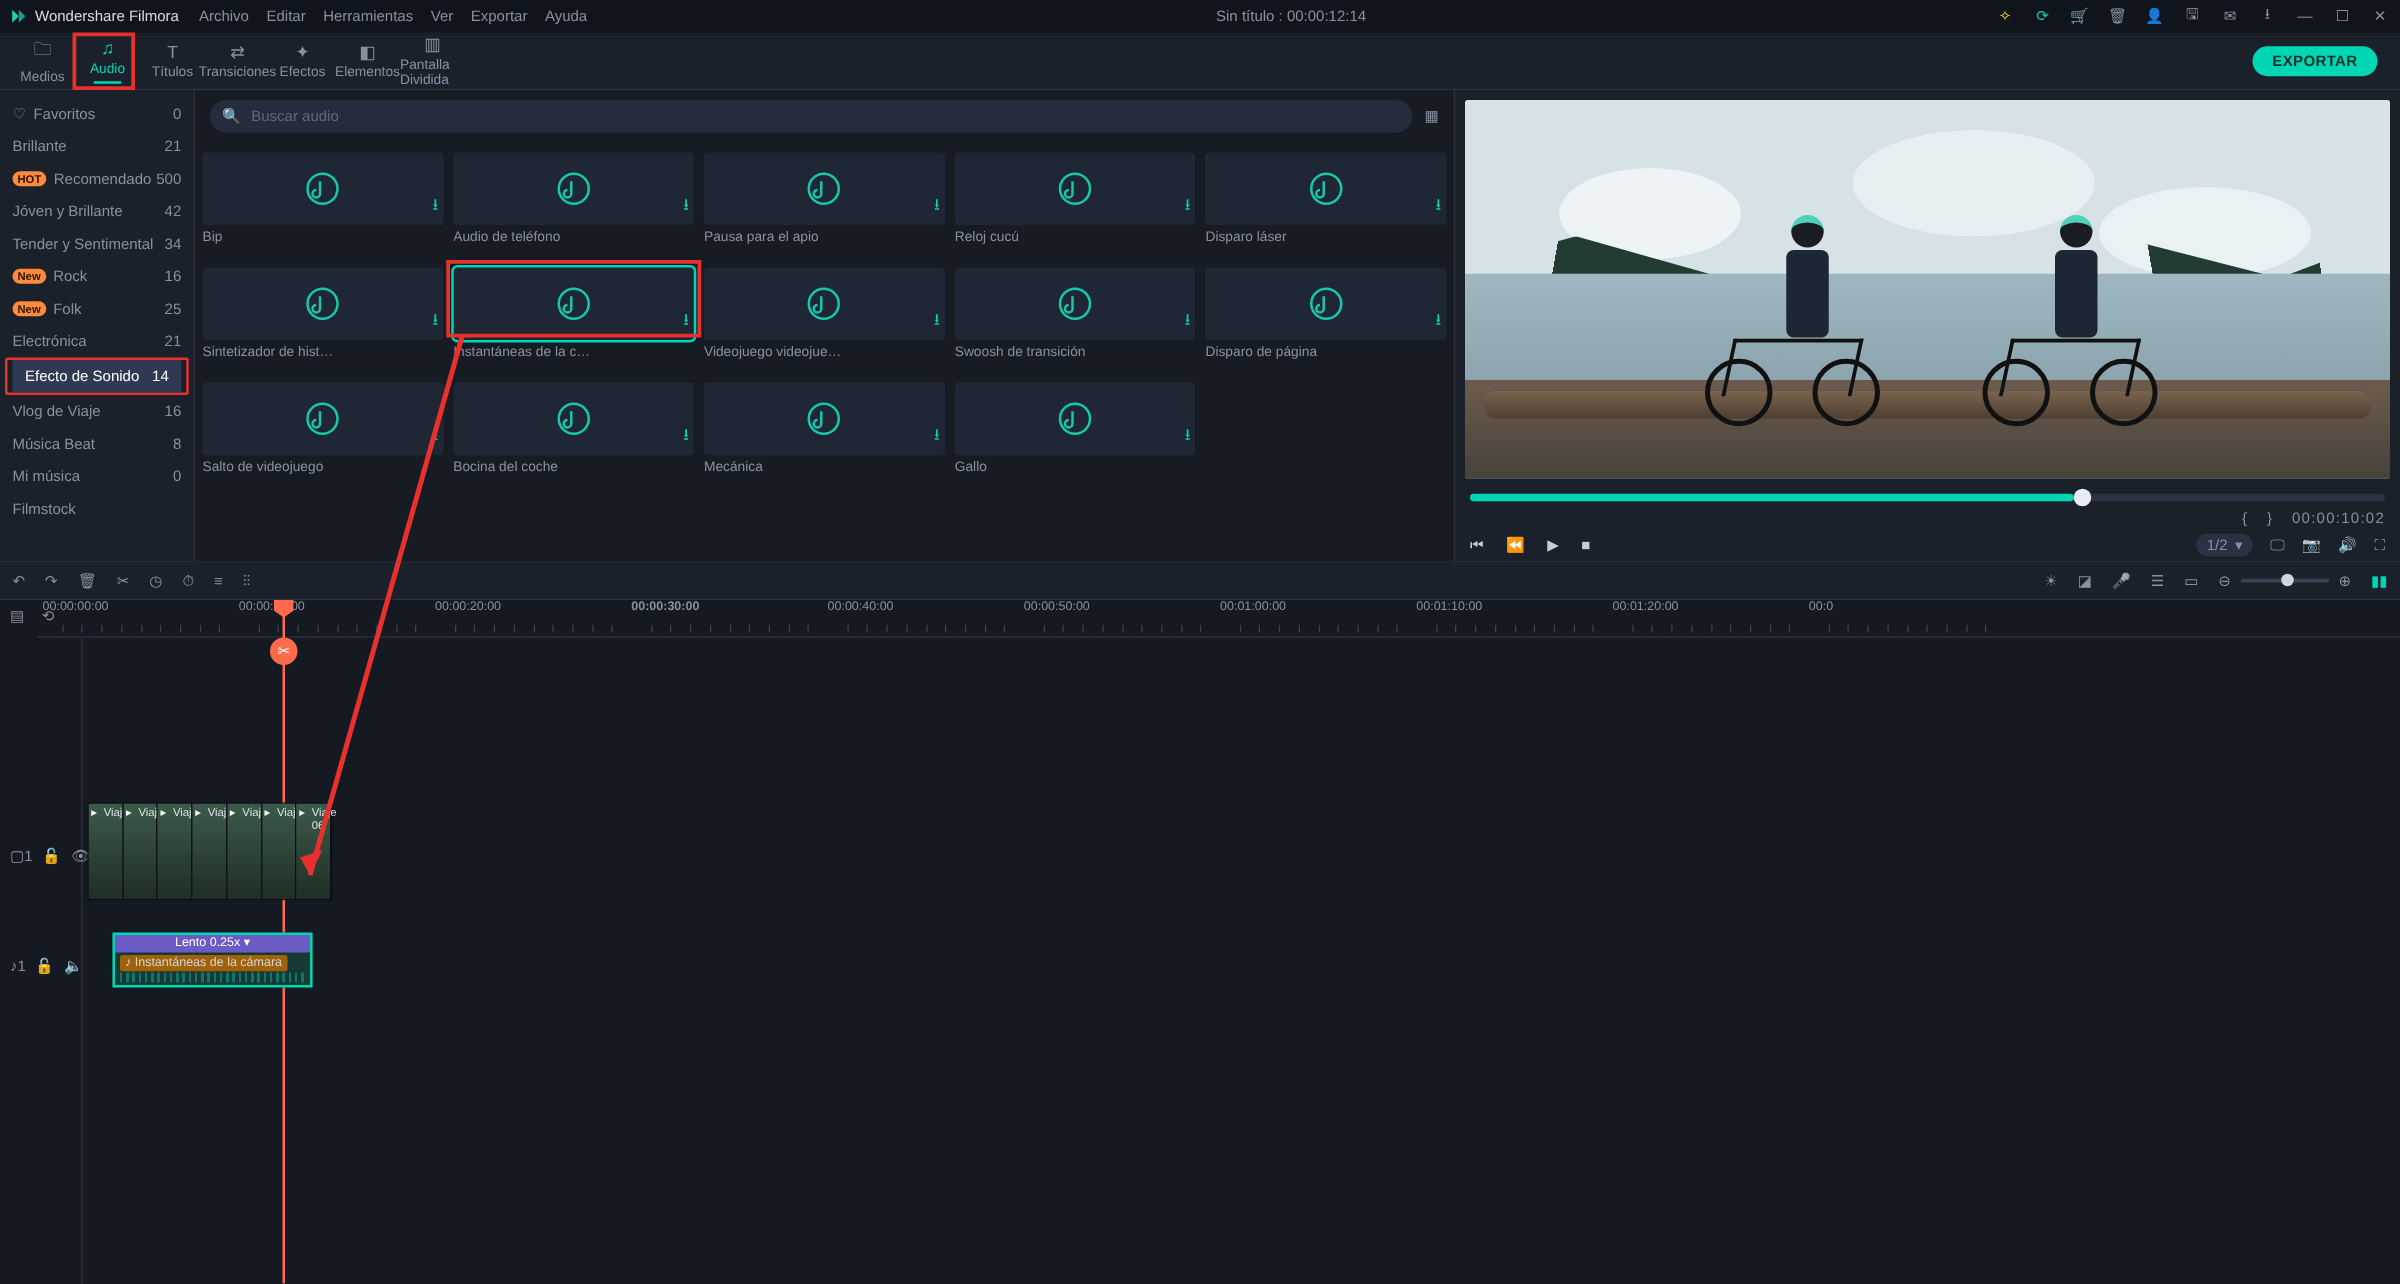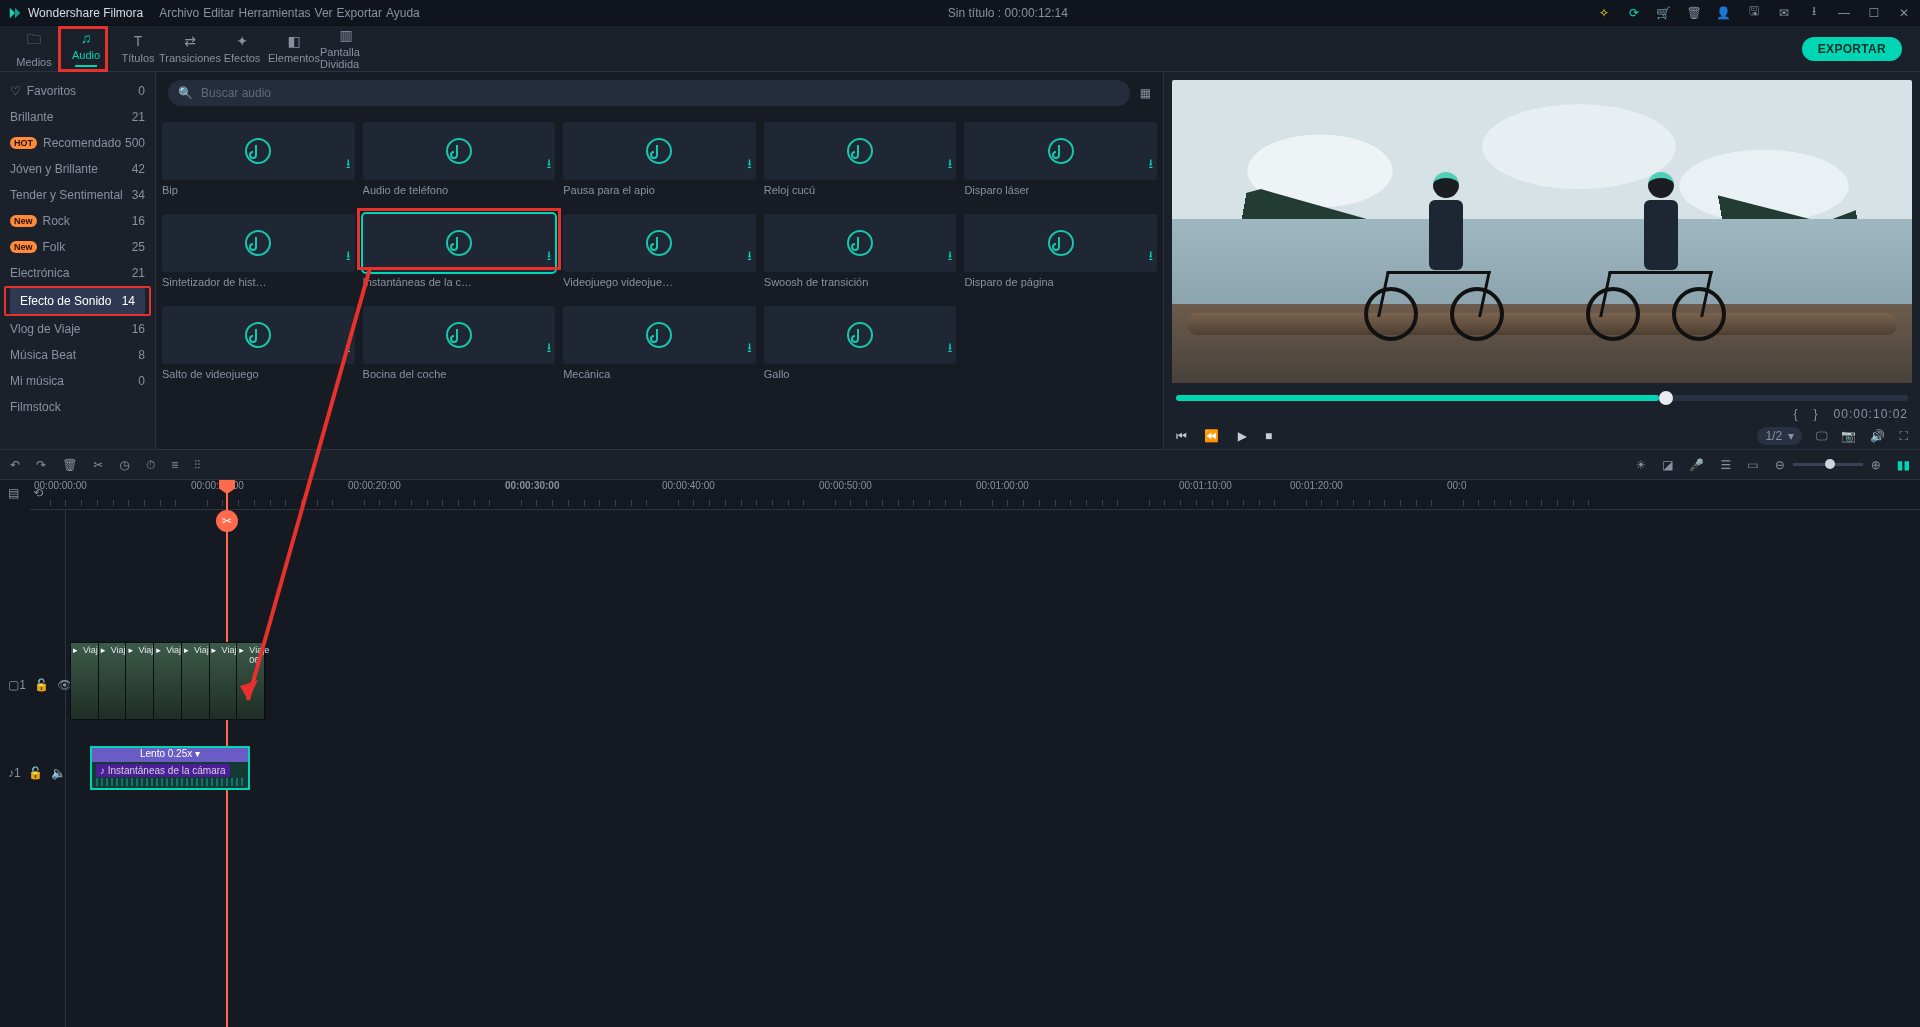--- a/index.html
+++ b/index.html
@@ -9,21 +9,21 @@
   }
   *{box-sizing:border-box}
   html,body{margin:0;height:100%;background:var(--bg0);color:var(--text);
     font-family:"Segoe UI",Arial,sans-serif;font-size:12px;overflow:hidden}
   
   .titlebar{height:26px;background:#10151d;display:flex;align-items:center;
     padding:0 8px;gap:6px;border-bottom:1px solid #0b0f15}
   .titlebar .logo{width:14px;height:14px;position:relative}
   .titlebar .logo svg{display:block}
   .titlebar .app{font-weight:500;color:#d8dce4;margin-right:10px}
-  .menu-root{display:flex;gap:4px;color:var(--muted)}
+  .menu-root{display:flex;gap:14px;color:var(--muted)}
   .menu-root span{cursor:pointer}
   .title-center{flex:1;text-align:center;color:var(--muted)}
   .title-icons{display:flex;gap:14px;align-items:center;color:var(--muted)}
   .title-icons .i{width:16px;height:16px;display:inline-flex;align-items:center;
     justify-content:center;cursor:pointer}
   .yellow{color:#ffcc33}.teal{color:var(--teal)}.orange{color:var(--orange)}
   
   .maintabs{height:46px;background:var(--bg1);display:flex;align-items:stretch;
     border-bottom:1px solid var(--line);padding:0 8px}
   .mtab{width:52px;display:flex;flex-direction:column;align-items:center;
@@ -134,21 +134,21 @@
     border-right:1px solid var(--line)}
   .th-row{position:absolute;left:0;right:0;display:flex;align-items:center;
     gap:8px;padding:0 8px;color:var(--muted)}
   .clip-row{position:absolute;left:66px;right:0}
   .vclip{position:absolute;top:0;height:78px;display:flex;border:1px solid #0c0f14}
   .vclip .f{flex:1;background:linear-gradient(#3c5a49,#1f2e26);border-right:1px solid #0c0f14;
     position:relative}
   .vclip .f .pb{position:absolute;top:2px;left:2px;font-size:9px;color:#fff}
   .aclip{position:absolute;height:44px;border:2px solid var(--teal);background:#153a35}
   .aclip .bar{height:14px;background:#6a5cc4;color:#fff;font-size:10px;text-align:center}
-  .aclip .tag{position:absolute;top:16px;left:4px;background:#4c1d95;color:#cfd5de;
+  .aclip .tag{position:absolute;top:16px;left:4px;background:#a16207;color:#cfd5de;
     font-size:10px;padding:1px 4px;border-radius:2px}
   .aclip .wave{position:absolute;left:4px;right:4px;bottom:2px;top:30px;
     background:repeating-linear-gradient(90deg,#0e766a 0 2px,transparent 2px 5px)}
   
   .arrow{position:absolute;pointer-events:none}
   .arrow line{stroke:var(--red);stroke-width:4}
   .arrow polygon{fill:var(--red)}
   
   .g{font-family:"Segoe UI Symbol",Arial;display:inline-block}
   .pill{background:#2a3142;border-radius:10px;padding:2px 8px;display:flex;
@@ -607,21 +607,21 @@
       <span class="tick" style="left: 946px;">00:01:00:00</span>
       <span style="position: absolute; top: 20px; width: 1px; height: 6px; background: rgb(58, 66, 85); left: 961.7px;"></span>
       <span style="position: absolute; top: 20px; width: 1px; height: 6px; background: rgb(58, 66, 85); left: 977.4px;"></span>
       <span style="position: absolute; top: 20px; width: 1px; height: 6px; background: rgb(58, 66, 85); left: 993.1px;"></span>
       <span style="position: absolute; top: 20px; width: 1px; height: 6px; background: rgb(58, 66, 85); left: 1008.8px;"></span>
       <span style="position: absolute; top: 20px; width: 1px; height: 6px; background: rgb(58, 66, 85); left: 1024.5px;"></span>
       <span style="position: absolute; top: 20px; width: 1px; height: 6px; background: rgb(58, 66, 85); left: 1040.2px;"></span>
       <span style="position: absolute; top: 20px; width: 1px; height: 6px; background: rgb(58, 66, 85); left: 1055.9px;"></span>
       <span style="position: absolute; top: 20px; width: 1px; height: 6px; background: rgb(58, 66, 85); left: 1071.6px;"></span>
       <span style="position: absolute; top: 20px; width: 1px; height: 6px; background: rgb(58, 66, 85); left: 1087.3px;"></span>
-      <span class="tick" style="left: 1149px;">00:01:10:00</span>
+      <span class="tick" style="left: 1103px;">00:01:10:00</span>
       <span style="position: absolute; top: 20px; width: 1px; height: 6px; background: rgb(58, 66, 85); left: 1118.7px;"></span>
       <span style="position: absolute; top: 20px; width: 1px; height: 6px; background: rgb(58, 66, 85); left: 1134.4px;"></span>
       <span style="position: absolute; top: 20px; width: 1px; height: 6px; background: rgb(58, 66, 85); left: 1150.1px;"></span>
       <span style="position: absolute; top: 20px; width: 1px; height: 6px; background: rgb(58, 66, 85); left: 1165.8px;"></span>
       <span style="position: absolute; top: 20px; width: 1px; height: 6px; background: rgb(58, 66, 85); left: 1181.5px;"></span>
       <span style="position: absolute; top: 20px; width: 1px; height: 6px; background: rgb(58, 66, 85); left: 1197.2px;"></span>
       <span style="position: absolute; top: 20px; width: 1px; height: 6px; background: rgb(58, 66, 85); left: 1212.9px;"></span>
       <span style="position: absolute; top: 20px; width: 1px; height: 6px; background: rgb(58, 66, 85); left: 1228.6px;"></span>
       <span style="position: absolute; top: 20px; width: 1px; height: 6px; background: rgb(58, 66, 85); left: 1244.3px;"></span>
       <span class="tick" style="left: 1260px;">00:01:20:00</span>

